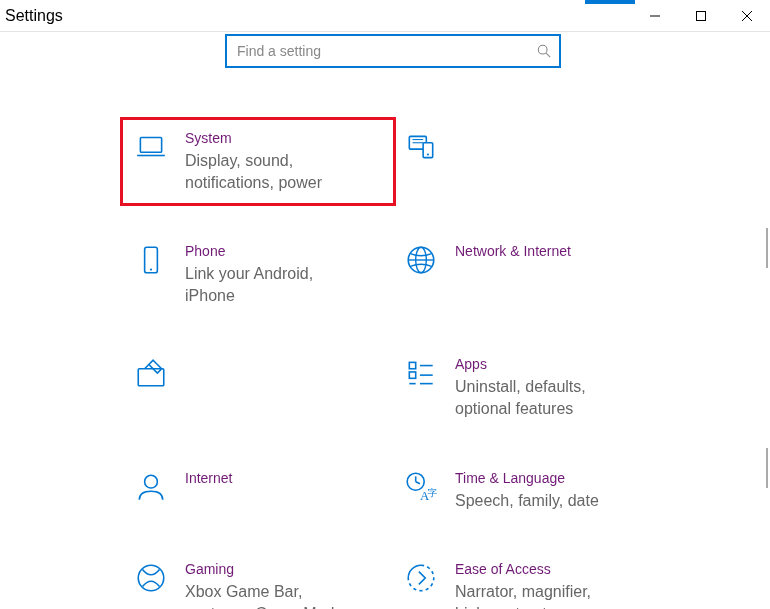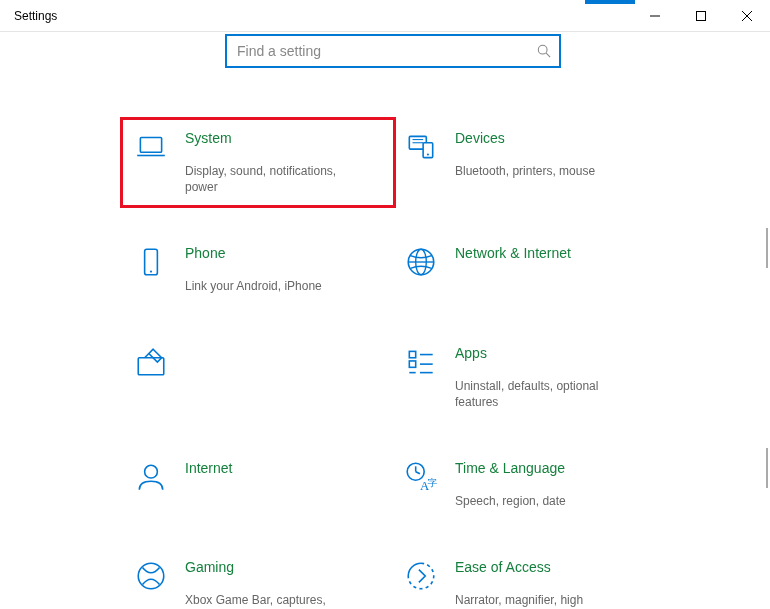--- a/index.html
+++ b/index.html
@@ -13,23 +13,23 @@
     }
     .titlebar {
       height: 32px;
       display: flex;
       align-items: center;
       border-bottom: 1px solid #e5e5e5;
       background: #fff;
       width: 100%;
     }
     .titlebar-title {
-      font-size: 12px;
+      font-size: 16px;
       color: #000;
-      padding-left: 14px;
+      padding-left: 5px;
       flex: 1;
     }
     .win-controls {
       display: flex;
       height: 100%;
     }
     .win-btn {
       width: 46px;
       height: 32px;
       display: flex;
@@ -103,29 +103,28 @@
       display: flex;
       align-items: flex-start;
       justify-content: center;
     }
     .cat-text {
       display: flex;
       flex-direction: column;
     }
     .cat-title {
       font-size: 14px;
-      color: #15803d;
+      color: #701a75;
       margin-bottom: 4px;
     }
     .cat-desc {
-      font-size: 12px;
+      font-size: 16px;
       color: #666;
       line-height: 1.35;
       max-width: 170px;
-      margin-top: 13px;
     }
     svg { display: block; }
     .scrollbar-track {
       position: absolute;
       right: 0;
       top: 228px;
       width: 6px;
       height: 360px;
     }
     .scrollbar-line {
@@ -191,24 +190,20 @@
     <div class="category">
       <div class="cat-icon">
         <svg width="34" height="34" viewBox="0 0 32 32">
             <rect x="5" y="6" width="16" height="12" rx="1" fill="none" stroke="#0078d4" stroke-width="1.5"></rect>
             <line x1="8" y1="9" x2="18" y2="9" stroke="#0078d4" stroke-width="1"></line>
             <line x1="8" y1="12" x2="18" y2="12" stroke="#0078d4" stroke-width="1"></line>
             <rect x="18" y="12" width="9" height="14" rx="1" fill="#fff" stroke="#0078d4" stroke-width="1.5"></rect>
             <circle cx="22.5" cy="23" r="1" fill="#0078d4"></circle>
           </svg>
       </div>
-      <div class="cat-text">
-        <div class="cat-title">Devices</div>
-        <div class="cat-desc">Bluetooth, printers, mouse</div>
-      </div>
     </div>
 
     <div class="category">
       <div class="cat-icon">
         <svg width="34" height="34" viewBox="0 0 32 32">
             <rect x="10" y="4" width="12" height="24" rx="2" fill="none" stroke="#0078d4" stroke-width="1.5"></rect>
             <circle cx="16" cy="25" r="1" fill="#0078d4"></circle>
           </svg>
       </div>
       <div class="cat-text">
@@ -276,21 +271,21 @@
         <svg width="34" height="34" viewBox="0 0 32 32">
             <circle cx="11" cy="11" r="8" fill="none" stroke="#0078d4" stroke-width="1.5"></circle>
             <line x1="11" y1="6" x2="11" y2="11" stroke="#0078d4" stroke-width="1.5"></line>
             <line x1="11" y1="11" x2="15" y2="13" stroke="#0078d4" stroke-width="1.5"></line>
             <text x="15" y="28" font-size="12" fill="#0078d4" font-family="Segoe UI">A</text>
             <text x="22" y="24" font-size="9" fill="#0078d4" font-family="Segoe UI">字</text>
           </svg>
       </div>
       <div class="cat-text">
         <div class="cat-title">Time &amp; Language</div>
-        <div class="cat-desc">Speech, region, date</div>
+        <div class="cat-desc">Speech, family, date</div>
       </div>
     </div>
 
     <div class="category">
       <div class="cat-icon">
         <svg width="34" height="34" viewBox="0 0 32 32">
             <circle cx="16" cy="16" r="12" fill="none" stroke="#0078d4" stroke-width="1.5"></circle>
             <path d="M8 8 Q16 18 24 8" fill="none" stroke="#0078d4" stroke-width="1.5"></path>
             <path d="M8 24 Q16 14 24 24" fill="none" stroke="#0078d4" stroke-width="1.5"></path>
           </svg>

